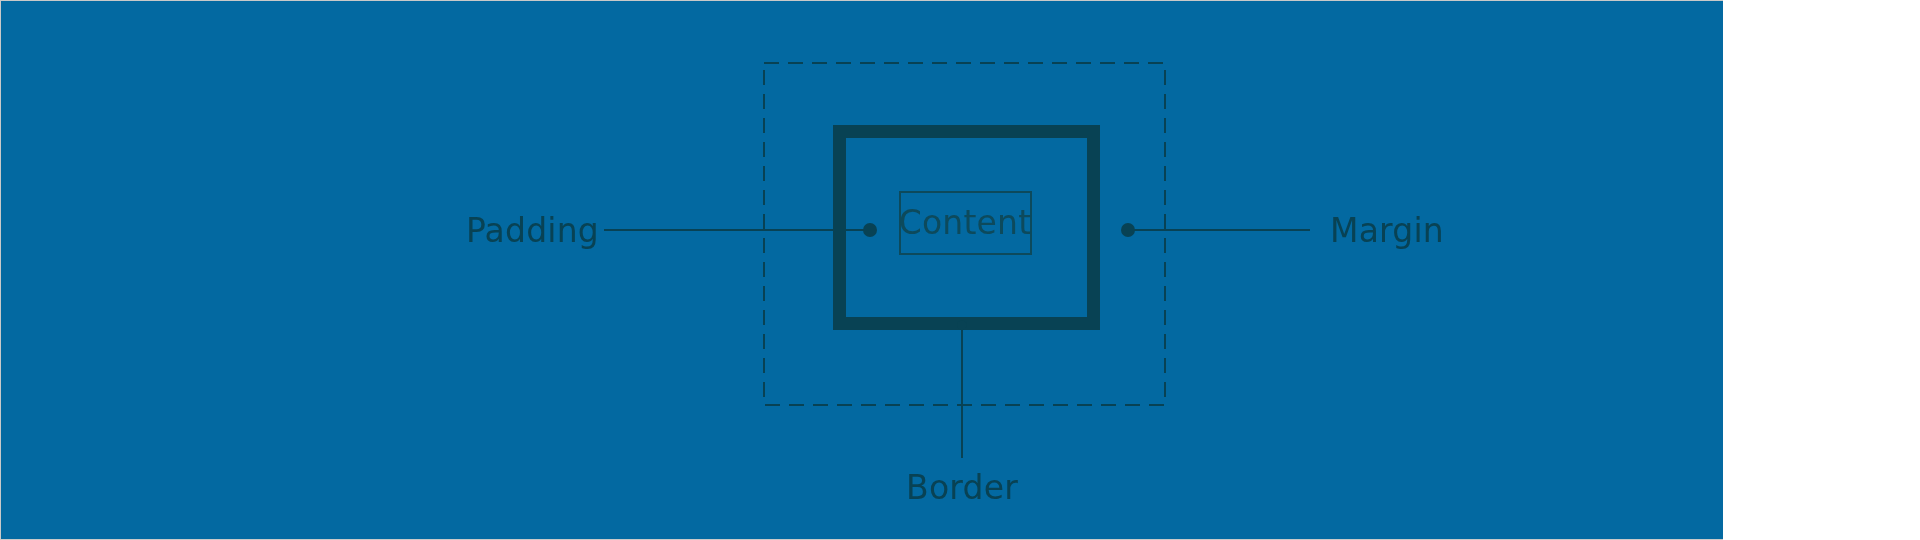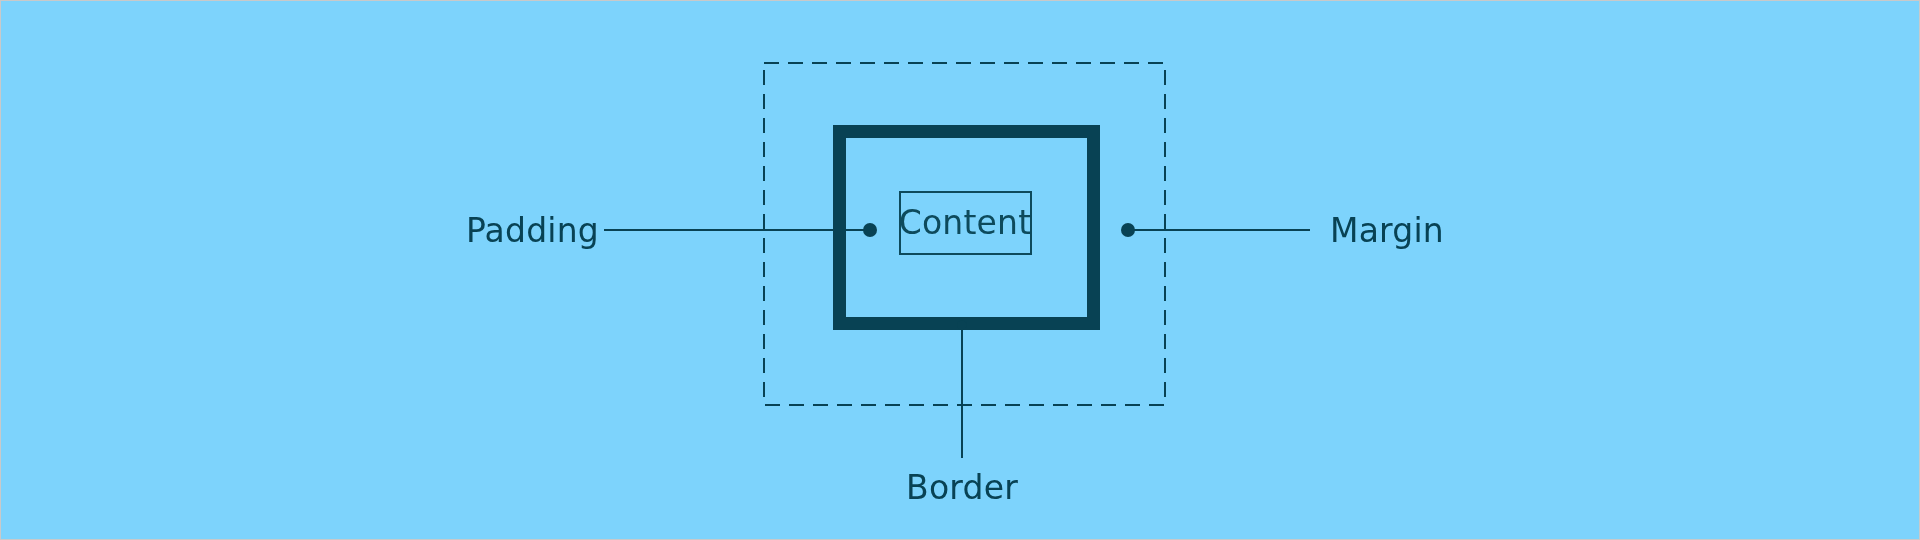--- a/index.html
+++ b/index.html
@@ -6,23 +6,23 @@
   html, body {
     margin: 0;
     padding: 0;
     background: #ffffff;
   }
   body {
     font-family: "DejaVu Sans", "Liberation Sans", sans-serif;
   }
   #canvas {
     position: relative;
-    width: 1920px;
+    width: 1723px;
     height: 540px;
-    background: #7dd3fc;
+    background: #0369a1;
     box-sizing: border-box;
     overflow: hidden;
   }
   
   #figure-frame {
     position: absolute;
     left: 0;
     top: 0;
     width: 1920px;
     height: 540px;

